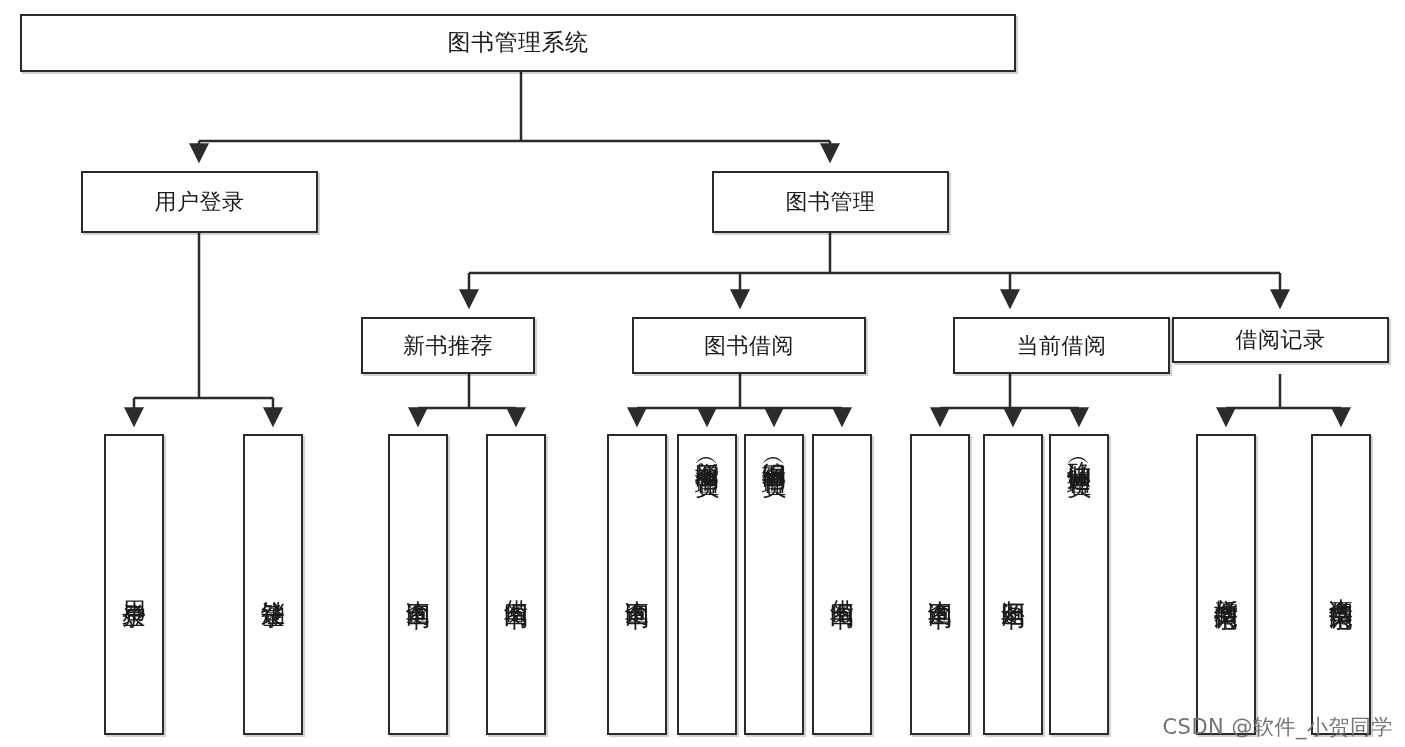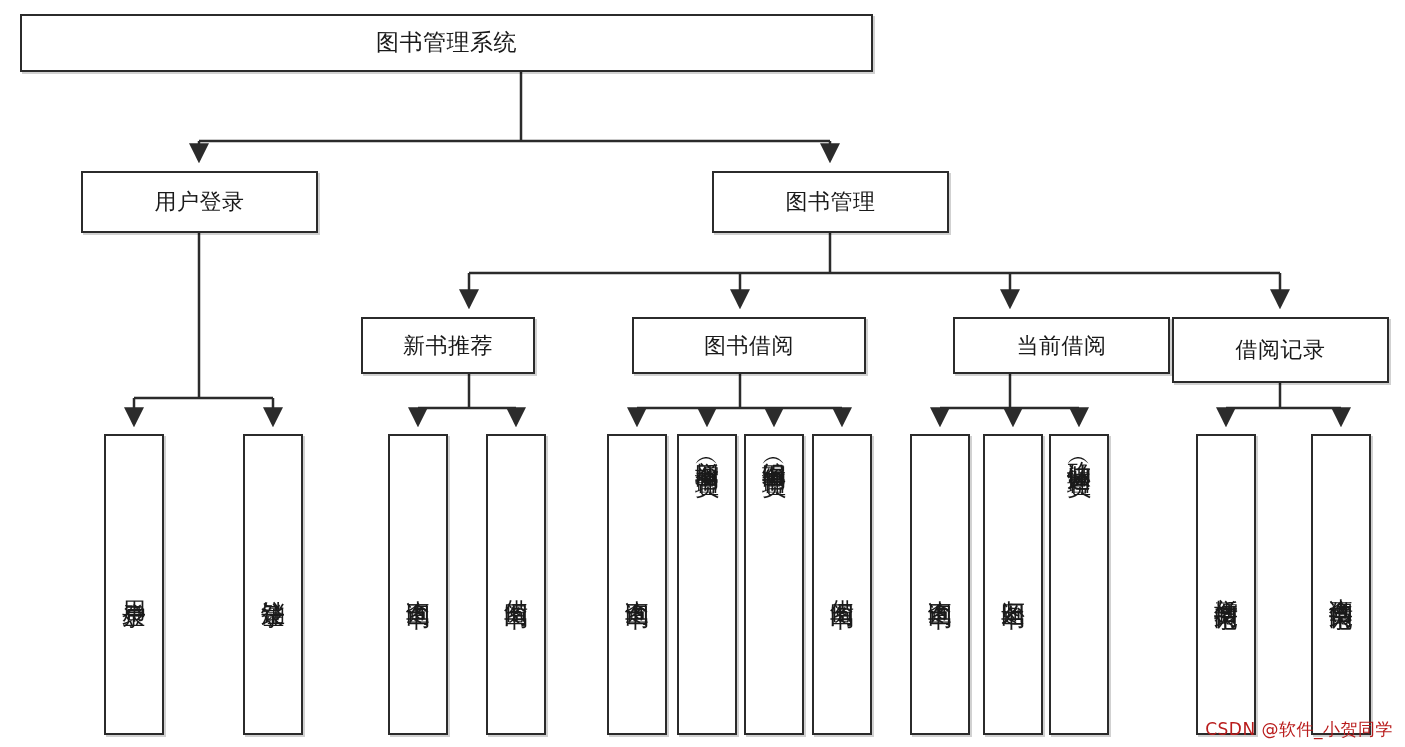--- a/index.html
+++ b/index.html
@@ -62,22 +62,22 @@
     white-space: nowrap;
   }
   .node.vert.centered {
     align-items: center;
     padding-top: 0;
   }
   #watermark {
     position: absolute;
     right: 12px;
     bottom: 6px;
-    font-size: 17px;
-    color: #b91c1c;
+    font-size: 21px;
+    color: #737373;
     letter-spacing: 0.5px;
     white-space: nowrap;
     user-select: none;
   }
 </style>
 </head>
 <body>
 
 <div id="canvas">
 
@@ -124,41 +124,41 @@
       <path d="M 1013 408 L 1013 424" marker-end="url(#arrow)"></path>
       <path d="M 1079 408 L 1079 424" marker-end="url(#arrow)"></path>
 
       <path d="M 1280 374 L 1280 408"></path>
       <path d="M 1226 408 L 1341 408"></path>
       <path d="M 1226 408 L 1226 424" marker-end="url(#arrow)"></path>
       <path d="M 1341 408 L 1341 424" marker-end="url(#arrow)"></path>
     </g>
   </svg>
 
-  <div class="node root horiz" style="left: 20px; top: 14px; width: 853px; height: 58px;">
+  <div class="node root horiz" style="left: 20px; top: 14px; width: 996px; height: 58px;">
     <span class="lbl">图书管理系统</span>
   </div>
 
   <div class="node horiz" style="left: 81px; top: 171px; width: 237px; height: 62px;">
     <span class="lbl">用户登录</span>
   </div>
   <div class="node horiz" style="left: 712px; top: 171px; width: 237px; height: 62px;">
     <span class="lbl">图书管理</span>
   </div>
 
   <div class="node horiz" style="left: 361px; top: 317px; width: 174px; height: 57px;">
     <span class="lbl">新书推荐</span>
   </div>
   <div class="node horiz" style="left: 632px; top: 317px; width: 234px; height: 57px;">
     <span class="lbl">图书借阅</span>
   </div>
   <div class="node horiz" style="left: 953px; top: 317px; width: 217px; height: 57px;">
     <span class="lbl">当前借阅</span>
   </div>
-  <div class="node horiz" style="left: 1172px; top: 317px; width: 217px; height: 66px;">
+  <div class="node horiz" style="left: 1172px; top: 317px; width: 217px; height: 46px;">
     <span class="lbl">借阅记录</span>
   </div>
 
   <div class="node vert centered" style="left: 104px; top: 434px; width: 60px; height: 301px;">
     <span class="lbl">用户登录</span>
   </div>
   <div class="node vert centered" style="left: 243px; top: 434px; width: 60px; height: 301px;">
     <span class="lbl">注销登录</span>
   </div>
   <div class="node vert centered" style="left: 388px; top: 434px; width: 60px; height: 301px;">

